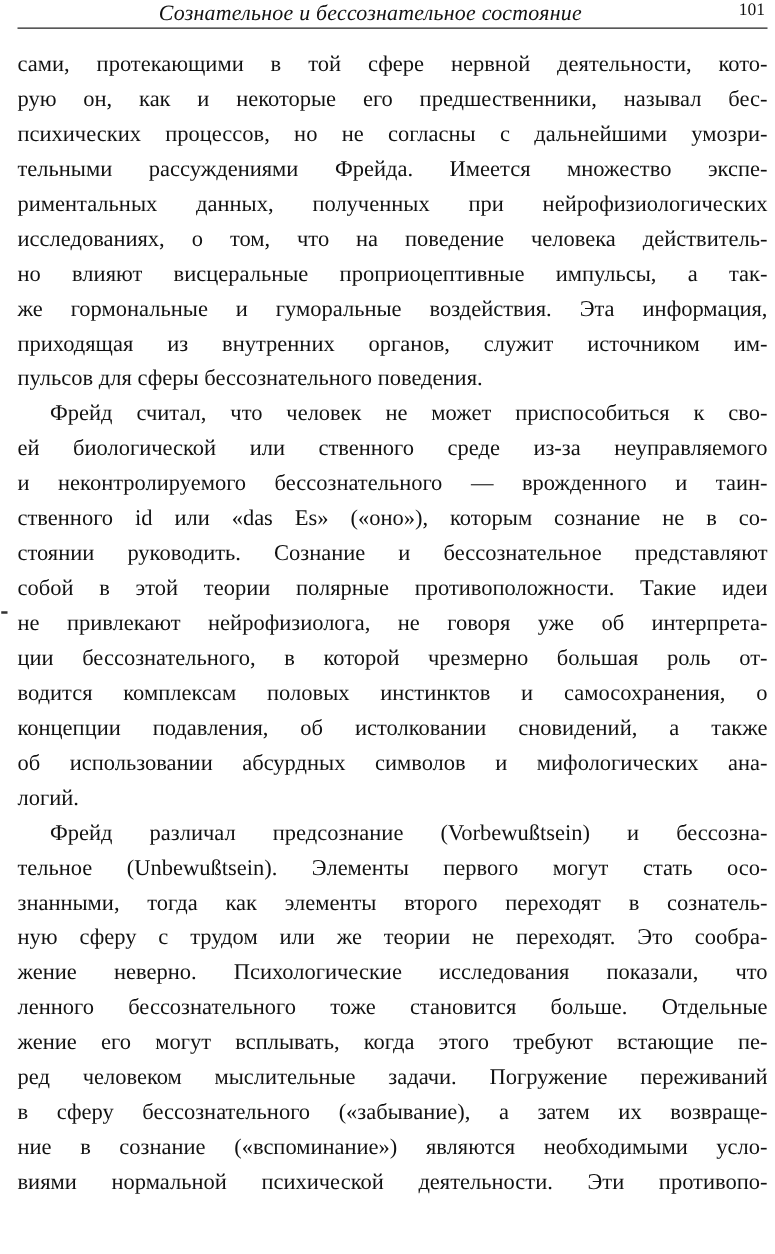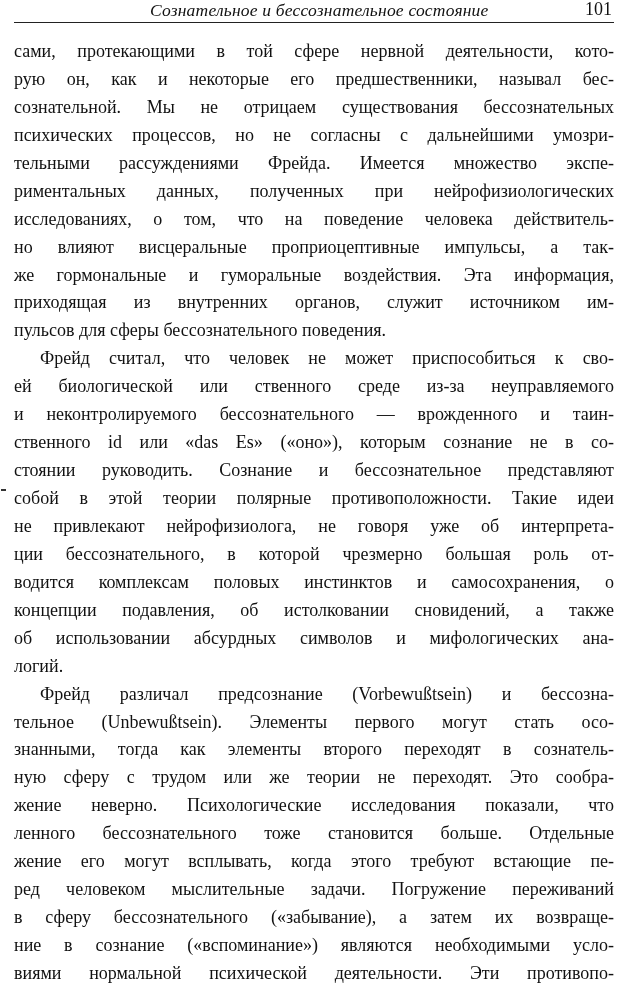--- a/index.html
+++ b/index.html
@@ -10,39 +10,39 @@
     body {
       width: 620px;
       height: 1003px;
       overflow: hidden;
       position: relative;
       color: #111111;
       font-family: "Liberation Serif", "DejaVu Serif", serif;
     }
     .page-header {
       position: absolute;
-      left: 23px;
+      left: 0;
       right: 6px;
       top: 0;
       height: 22px;
     }
     .running-title {
       position: absolute;
       left: 127px;
       top: 0px;
       font-style: italic;
       font-size: 17.5px;
       letter-spacing: 0.2px;
       line-height: 20px;
     }
     .page-number {
       position: absolute;
       right: 2px;
       top: -1px;
-      font-size: 18px;
+      font-size: 14px;
       line-height: 20px;
     }
     .header-rule {
       position: absolute;
       left: 14px;
       right: 6px;
       top: 22px;
       height: 0;
       border-top: 1.6px solid #222;
     }
@@ -82,21 +82,20 @@
 <div class="page-header">
   <span class="running-title">Сознательное и бессознательное состояние</span>
   <span class="page-number">101</span>
 </div>
 <div class="header-rule"></div>
 <div class="margin-mark"></div>
 
 <div class="body-text">
   <span class="line">сами, протекающими в той сфере нервной деятельности, кото-</span>
   <span class="line">рую он, как и некоторые его предшественники, называл бес-</span>
-  <span class="line">сознательной. Мы не отрицаем существования бессознательных</span>
   <span class="line">психических процессов, но не согласны с дальнейшими умозри-</span>
   <span class="line">тельными рассуждениями Фрейда. Имеется множество экспе-</span>
   <span class="line">риментальных данных, полученных при нейрофизиологических</span>
   <span class="line">исследованиях, о том, что на поведение человека действитель-</span>
   <span class="line">но влияют висцеральные проприоцептивные импульсы, а так-</span>
   <span class="line">же гормональные и гуморальные воздействия. Эта информация,</span>
   <span class="line">приходящая из внутренних органов, служит источником им-</span>
   <span class="line last">пульсов для сферы бессознательного поведения.</span>
   <span class="line indent">Фрейд считал, что человек не может приспособиться к сво-</span>
   <span class="line">ей биологической или ственного среде из-за неуправляемого</span>

